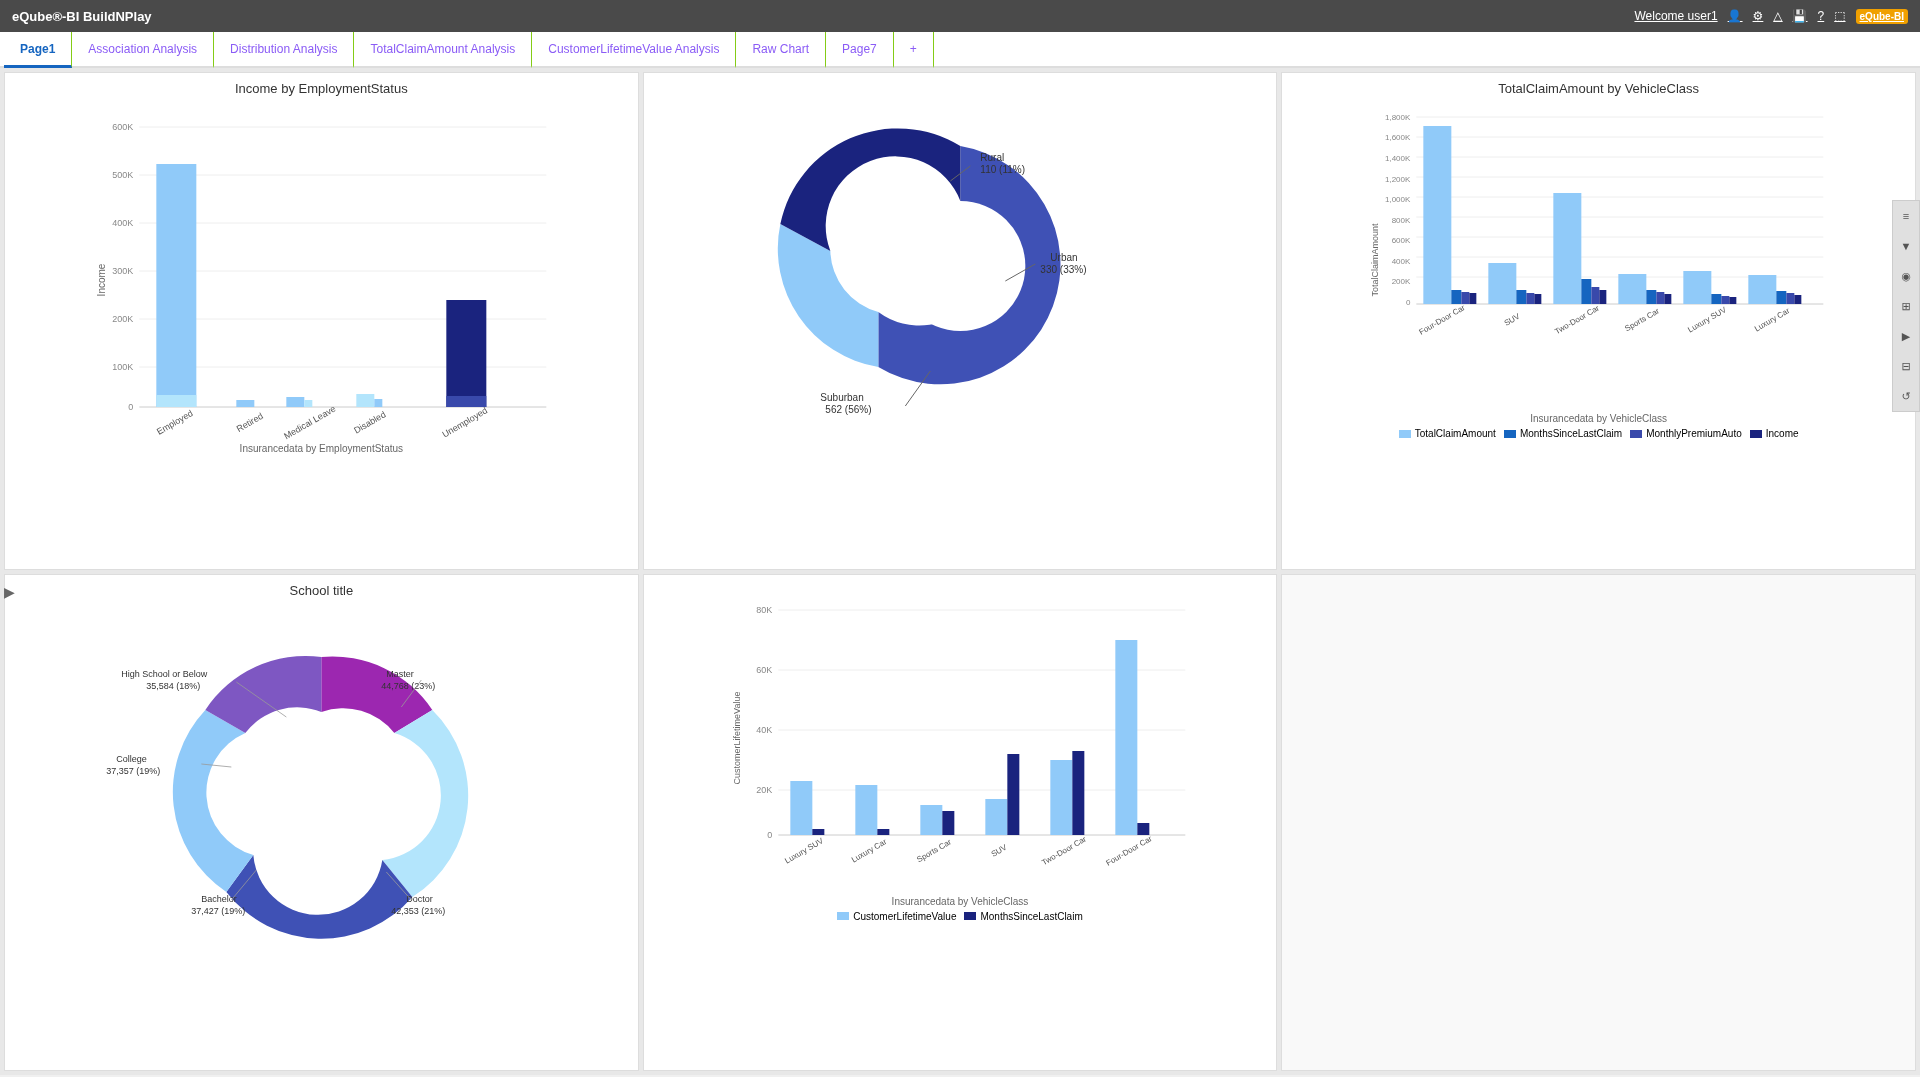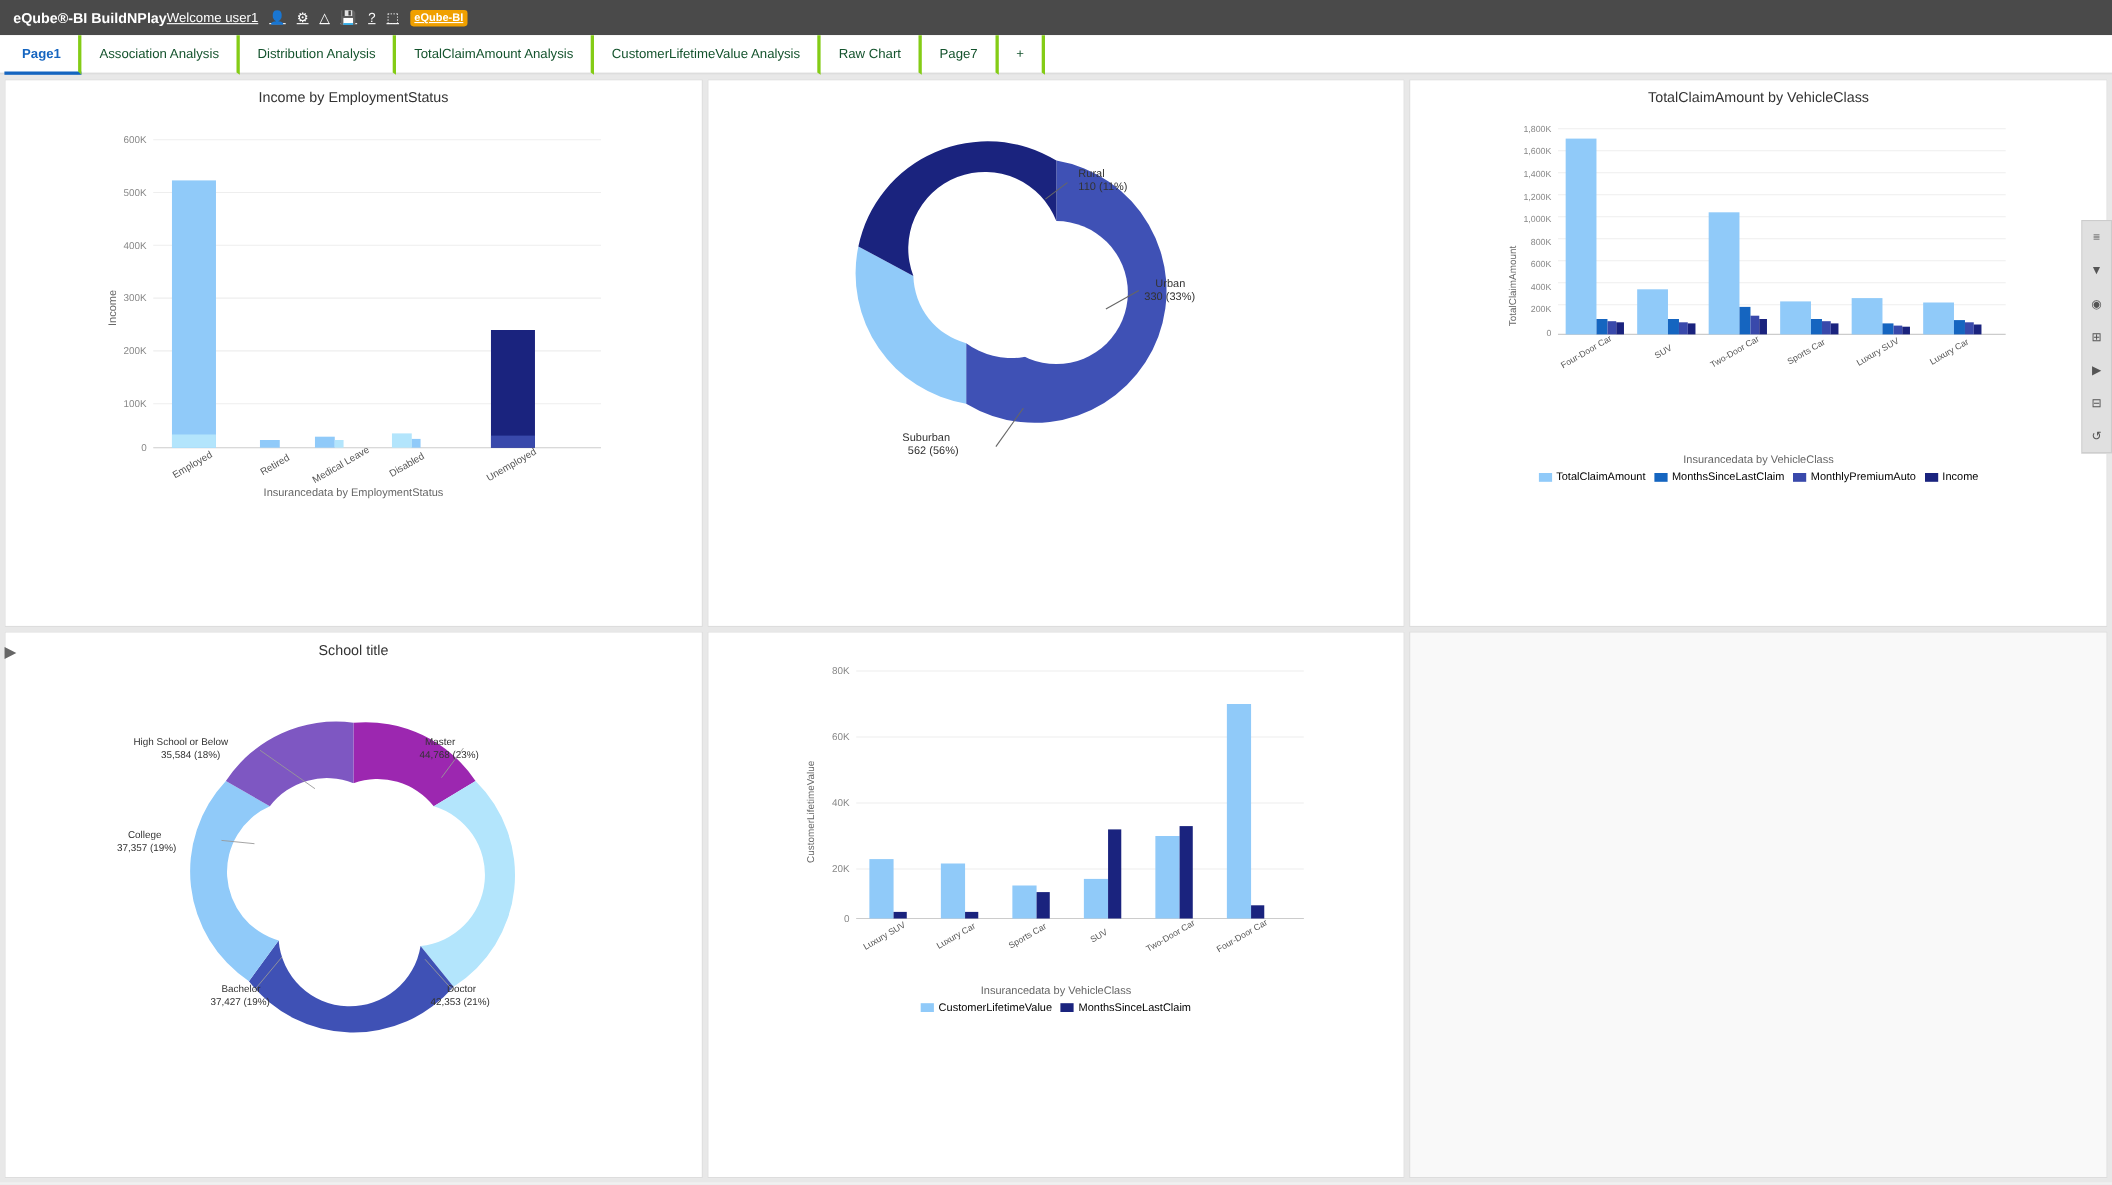--- a/index.html
+++ b/index.html
@@ -4,20 +4,21 @@
   <style>
     * { box-sizing: border-box; margin: 0; padding: 0; }
     body { font-family: 'Segoe UI', Arial, sans-serif; background: #f0f0f0; font-size: 12px; overflow: hidden; }
 
     
     .title-bar {
       background: #4a4a4a;
       color: white;
       display: flex;
       align-items: center;
+      justify-content: space-between;
       padding: 0 12px;
       height: 32px;
     }
     .title-bar-left { display: flex; align-items: center; gap: 8px; font-size: 13px; font-weight: bold; }
     .title-bar-right { display: flex; align-items: center; gap: 10px; font-size: 12px; text-decoration: underline; }
     .logo-box { background: #f0a000; color: white; font-size: 10px; font-weight: bold; padding: 2px 4px; border-radius: 3px; }
 
     
     .tab-bar {
       background: white;
@@ -25,33 +26,33 @@
       align-items: stretch;
       border-bottom: 2px solid #ddd;
       height: 36px;
       padding-left: 4px;
     }
     .tab {
       padding: 0 16px;
       display: flex;
       align-items: center;
       cursor: pointer;
-      border-right: 3px solid #84cc16;
+      border-right: 1px solid #84cc16;
       font-size: 12px;
       white-space: nowrap;
       color: #1565c0;
       border-bottom: 2px solid transparent;
       margin-bottom: -2px;
     }
     .tab.active {
       color: #1565c0;
       border-bottom: 3px solid #1565c0;
       font-weight: 600;
     }
-    .tab:not(.active) { color: #14532d; }
+    .tab:not(.active) { color: #8b5cf6; }
 
     
     .main-content {
       display: grid;
       grid-template-columns: 1fr 1fr 1fr;
       grid-template-rows: 1fr 1fr;
       gap: 4px;
       padding: 4px;
       height: calc(100vh - 70px);
       background: #e8e8e8;

